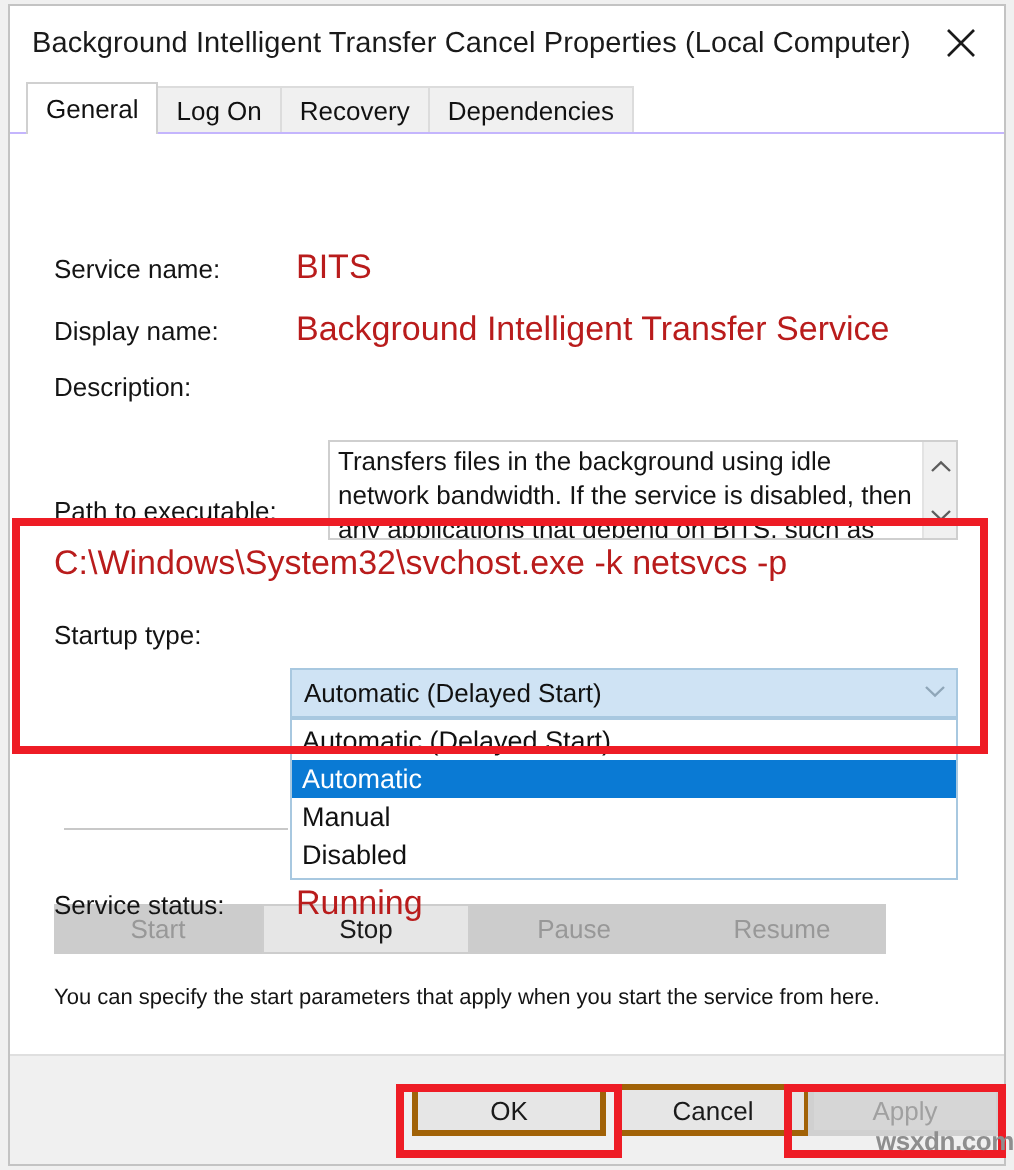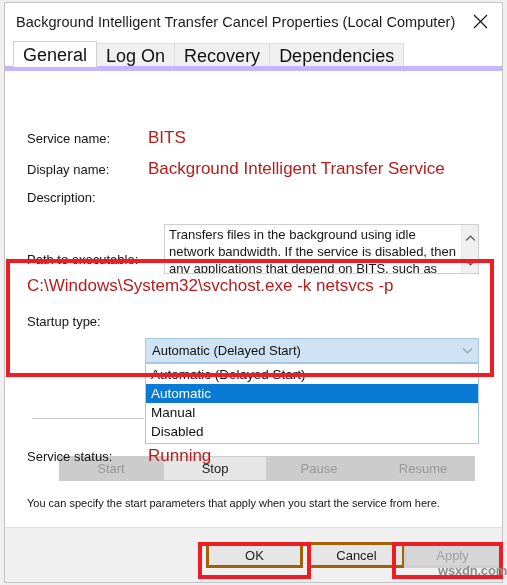--- a/index.html
+++ b/index.html
@@ -68,42 +68,42 @@
     margin-left: 8px;
     margin-right: 0px;
     display: flex;
     align-items: flex-end;
     background: transparent;
   }
   .tab {
     height: 24px;
     line-height: 24px;
     padding: 0 9px;
-    font-size: 18px;
+    font-size: 13px;
     color: #111111;
     background: #f0f0f0;
     border: 1px solid #dcdcdc;
     border-bottom: none;
     margin-right: -1px;
     box-sizing: border-box;
     white-space: nowrap;
   }
   .tab.active {
     background: #ffffff;
     border-color: #d0d0d0;
     height: 26px;
     line-height: 26px;
     position: relative;
     z-index: 3;
   }
 
   .tabpanel {
     position: relative;
     background: #ffffff;
-    border-top: 5px solid #c4b5fd;
+    border-top: 1px solid #c4b5fd;
     height: 459px;
     margin-top: -1px;
   }
 
   
   .row {
     position: absolute;
     display: flex;
     align-items: baseline;
   }
@@ -219,22 +219,21 @@
     z-index: 2;
   }
 
   
   .svc-buttons {
     position: absolute;
     left: 22px;
     top: 385px;
     width: 448px;
     display: flex;
-    justify-content: center;
-    margin-left: 16px;
+    justify-content: flex-start;
   }
   .btn {
     width: 104px;
     height: 25px;
     font-size: 13px;
     display: flex;
     align-items: center;
     justify-content: center;
     box-sizing: border-box;
     background: #e6e6e6;

